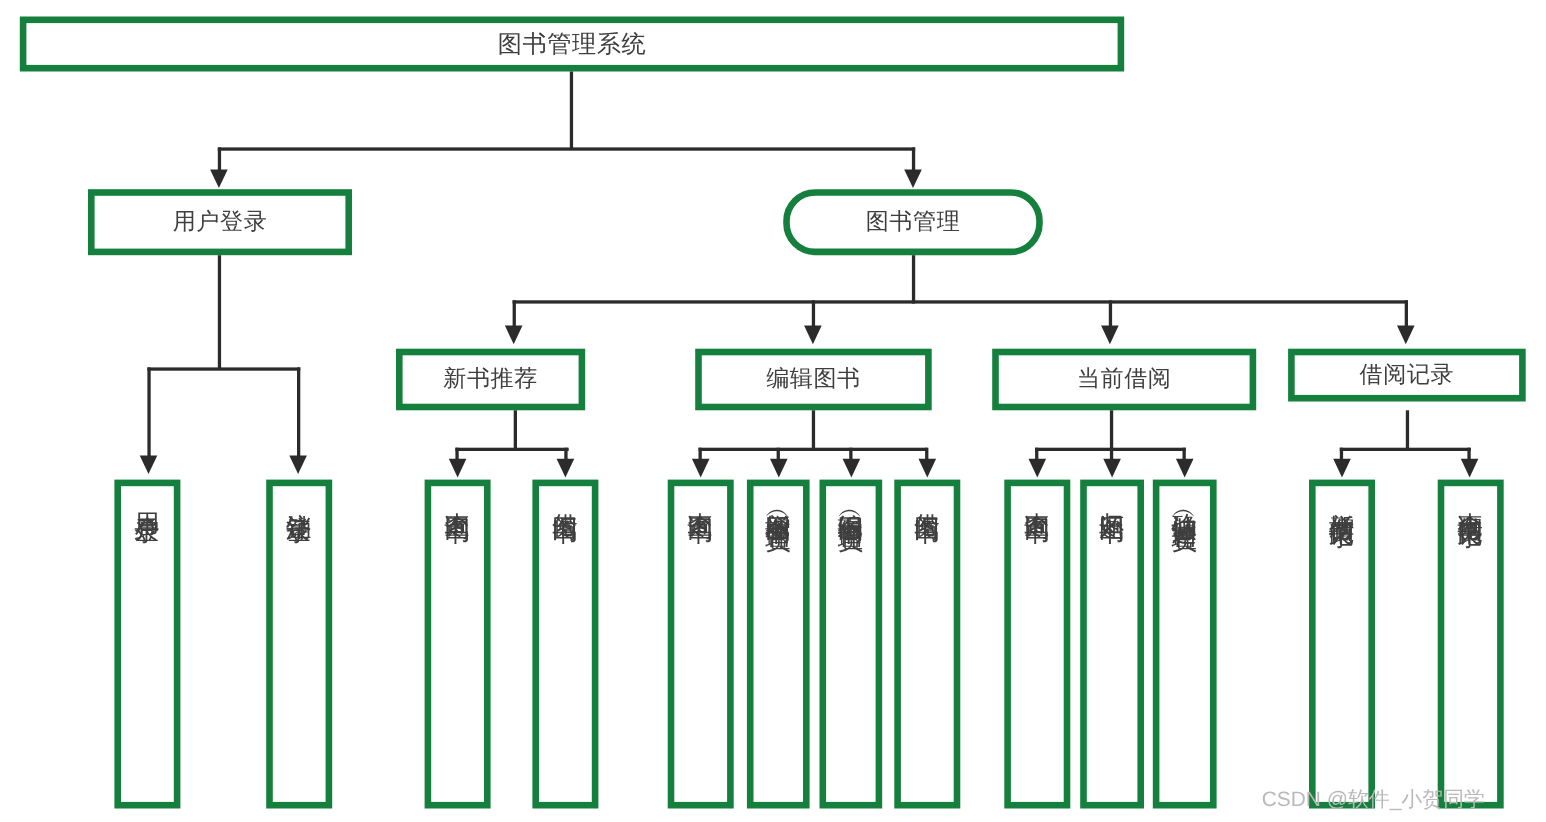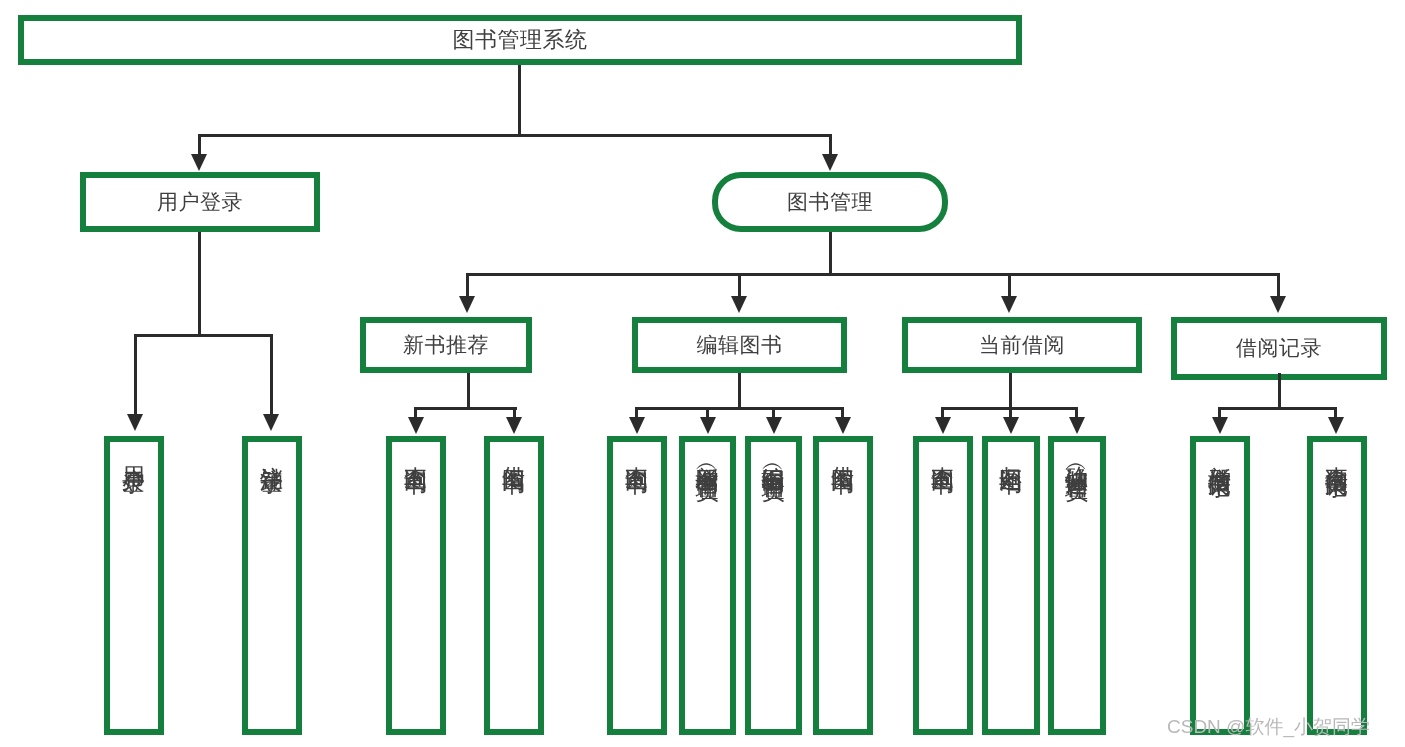--- a/index.html
+++ b/index.html
@@ -126,21 +126,21 @@
 
   <div class="node horiz" style="left:360px; top:317px; width:172px; height:56px;">
     <span class="label">新书推荐</span>
   </div>
   <div class="node horiz" style="left:632px; top:317px; width:215px; height:56px;">
     <span class="label">编辑图书</span>
   </div>
   <div class="node horiz" style="left:902px; top:317px; width:240px; height:56px;">
     <span class="label">当前借阅</span>
   </div>
-  <div class="node horiz" style="left:1171px; top:317px; width:216px; height:63px;">
+  <div class="node horiz" style="left:1171px; top:317px; width:216px; height:48px;">
     <span class="label">借阅记录</span>
   </div>
 
   <div class="vline" style="left:467px; top:373px; width:3px; height:37px;"></div>
   <div class="hline" style="left:414px; top:407px; width:103px; height:3px;"></div>
   <div class="vline" style="left:414px; top:407px; width:3px; height:12px;"></div>
   <div class="arrow" style="left:408px; top:417px;"></div>
   <div class="vline" style="left:513px; top:407px; width:3px; height:12px;"></div>
   <div class="arrow" style="left:506px; top:417px;"></div>
 
@@ -204,15 +204,15 @@
   <div class="node vert" style="left:1048px; top:436px; width:58px; height:299px;">
     <span class="label">确认归还（管理员）</span>
   </div>
   <div class="node vert" style="left:1190px; top:436px; width:60px; height:299px;">
     <span class="label">新增借阅记录</span>
   </div>
   <div class="node vert" style="left:1307px; top:436px; width:60px; height:299px;">
     <span class="label">查询借阅记录</span>
   </div>
 
-  <div id="watermark" style="left:1147px; top:714px;margin-left:20px;">CSDN @软件_小贺同学</div>
+  <div id="watermark" style="left:1147px; top:714px;">CSDN @软件_小贺同学</div>
 
 </div>
 
 </body></html>

